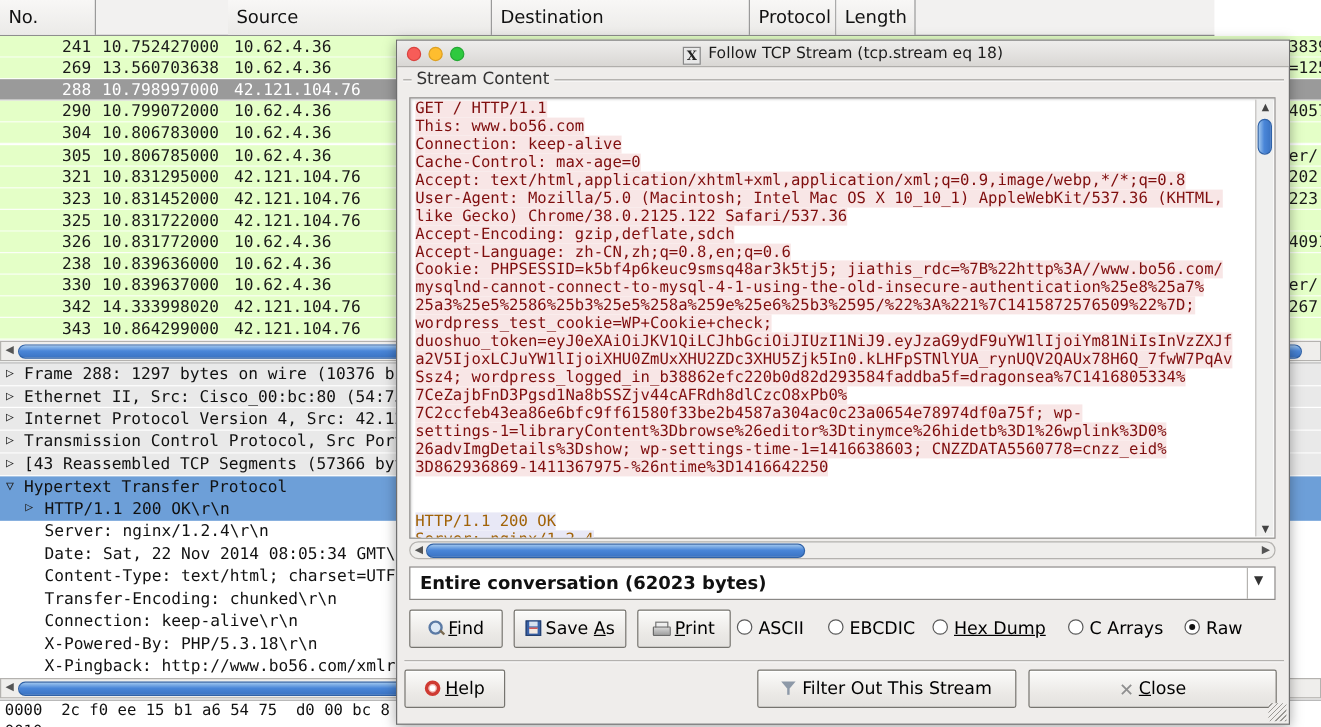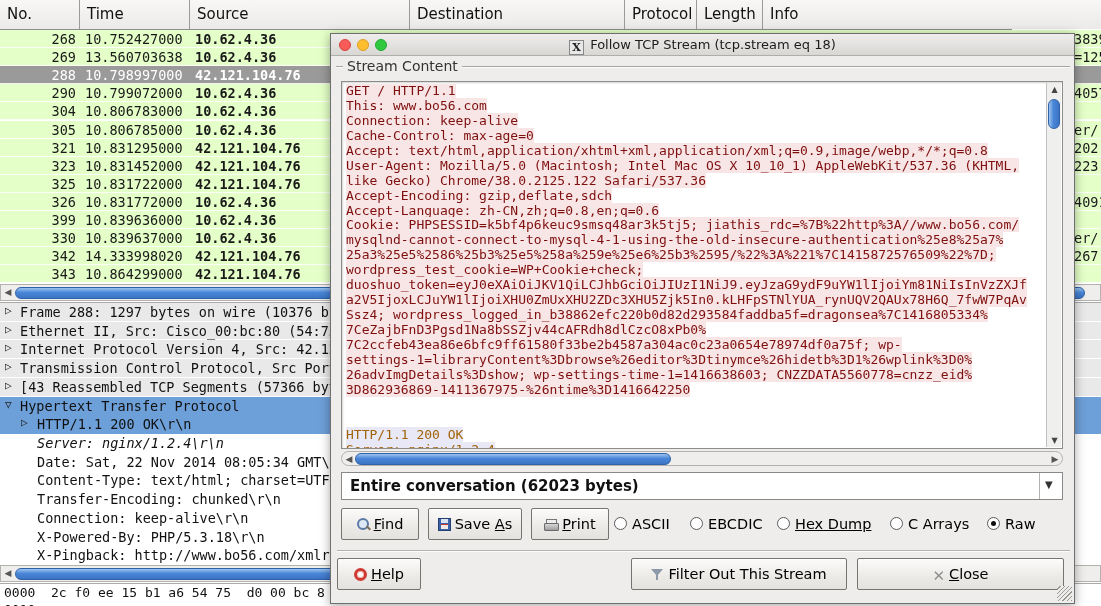--- a/index.html
+++ b/index.html
@@ -14,21 +14,21 @@
 
   
   #packet-list{position:absolute;left:0;top:30px;width:1101px;height:254px;overflow:hidden;background:#fff;}
   .prow{position:absolute;left:0;width:1101px;height:18.1px;background:#e4ffc7;
         font-family:"DejaVu Sans Mono","Liberation Mono",monospace;font-size:13.5px;color:#1a1a1a;
         border-bottom:1px solid rgba(255,255,255,.85);box-sizing:border-box;}
   .prow.sel{background:#9a9a9a;color:#ffffff;}
   .prow span{position:absolute;top:1px;white-space:pre;}
   .p-no{left:0;width:76px;text-align:right;}
   .p-time{left:85px;}
-  .p-src{left:195px;font-weight:bold;}
+  .p-src{left:195px;}
   .p-clip{left:1074px;}
 
   
   .hscroll{position:absolute;background:#efeeec;border:1px solid #b4b2af;box-sizing:border-box;}
   .sb-thumb{position:absolute;top:1px;height:12px;border-radius:7px;
             background:linear-gradient(#9cc4ee,#4a86d8 45%,#3b74c4);border:1px solid #2f62a8;box-sizing:border-box;}
   .sb-arrow{position:absolute;font-size:9px;color:#555;line-height:15px;width:14px;text-align:center;top:0;}
 
   
   #detail-pane{position:absolute;left:0;top:302px;width:1101px;height:262px;background:#ffffff;overflow:hidden;
@@ -123,31 +123,29 @@
   .i-filter::after{content:"";position:absolute;left:5px;top:7px;width:2px;height:5px;background:#8d99a8;}
   .i-close{font-size:15px;font-weight:bold;color:#8f8f8f;line-height:13px;}
 </style>
 </head>
 <body>
 
 <div id="root">
 
   <div id="header-row">
     <div class="hcell" style="left:0;width:80px">No.</div>
-    <div class="hcell" style="left:80px;width:110px">Time</div>
     <div class="hcell" style="left:190px;width:220px">Source</div>
     <div class="hcell" style="left:410px;width:215px">Destination</div>
     <div class="hcell" style="left:625px;width:72px">Protocol</div>
     <div class="hcell" style="left:697px;width:66px">Length</div>
-    <div class="hcell" style="left:763px;width:338px;border-right:none">Info</div>
   </div>
 
   <div id="packet-list">
       <div class="prow" style="top: 0px;">
-        <span class="p-no">268</span>
+        <span class="p-no">241</span>
         <span class="p-time">10.752427000</span>
         <span class="p-src">10.62.4.36</span>
         <span class="p-clip">3839</span>
       </div>
       <div class="prow" style="top: 18.1px;">
         <span class="p-no">269</span>
         <span class="p-time">13.560703638</span>
         <span class="p-src">10.62.4.36</span>
         <span class="p-clip">=125</span>
       </div>
@@ -193,21 +191,21 @@
         <span class="p-src">42.121.104.76</span>
         <span class="p-clip"></span>
       </div>
       <div class="prow" style="top: 162.9px;">
         <span class="p-no">326</span>
         <span class="p-time">10.831772000</span>
         <span class="p-src">10.62.4.36</span>
         <span class="p-clip">4091</span>
       </div>
       <div class="prow" style="top: 181px;">
-        <span class="p-no">399</span>
+        <span class="p-no">238</span>
         <span class="p-time">10.839636000</span>
         <span class="p-src">10.62.4.36</span>
         <span class="p-clip"></span>
       </div>
       <div class="prow" style="top: 199.1px;">
         <span class="p-no">330</span>
         <span class="p-time">10.839637000</span>
         <span class="p-src">10.62.4.36</span>
         <span class="p-clip">er/</span>
       </div>
@@ -231,21 +229,21 @@
   </div>
 
   <div id="detail-pane">
       <div class="drow gray" style="top: 0px;"><span class="d-arrow" style="left: 5px;">▷</span><span class="d-text" style="left: 20px;">Frame 288: 1297 bytes on wire (10376 bi</span></div>
       <div class="drow gray" style="top: 18.71px;"><span class="d-arrow" style="left: 5px;">▷</span><span class="d-text" style="left: 20px;">Ethernet II, Src: Cisco_00:bc:80 (54:75</span></div>
       <div class="drow gray" style="top: 37.42px;"><span class="d-arrow" style="left: 5px;">▷</span><span class="d-text" style="left: 20px;">Internet Protocol Version 4, Src: 42.12</span></div>
       <div class="drow gray" style="top: 56.13px;"><span class="d-arrow" style="left: 5px;">▷</span><span class="d-text" style="left: 20px;">Transmission Control Protocol, Src Port</span></div>
       <div class="drow gray" style="top: 74.84px;"><span class="d-arrow" style="left: 5px;">▷</span><span class="d-text" style="left: 20px;">[43 Reassembled TCP Segments (57366 byt</span></div>
       <div class="drow sel" style="top: 93.55px;"><span class="d-arrow" style="left: 5px;">▽</span><span class="d-text" style="left: 20px;">Hypertext Transfer Protocol</span></div>
       <div class="drow sel" style="top: 112.26px;"><span class="d-arrow" style="left: 21px;">▷</span><span class="d-text" style="left: 37px;">HTTP/1.1 200 OK\r\n</span></div>
-      <div class="drow white" style="top: 130.97px;"><span class="d-text" style="left: 37px; font-style: italic;">Server: nginx/1.2.4\r\n</span></div>
+      <div class="drow white" style="top: 130.97px;"><span class="d-text" style="left: 37px;">Server: nginx/1.2.4\r\n</span></div>
       <div class="drow white" style="top: 149.68px;"><span class="d-text" style="left: 37px;">Date: Sat, 22 Nov 2014 08:05:34 GMT\</span></div>
       <div class="drow white" style="top: 168.39px;"><span class="d-text" style="left: 37px;">Content-Type: text/html; charset=UTF</span></div>
       <div class="drow white" style="top: 187.1px;"><span class="d-text" style="left: 37px;">Transfer-Encoding: chunked\r\n</span></div>
       <div class="drow white" style="top: 205.81px;"><span class="d-text" style="left: 37px;">Connection: keep-alive\r\n</span></div>
       <div class="drow white" style="top: 224.52px;"><span class="d-text" style="left: 37px;">X-Powered-By: PHP/5.3.18\r\n</span></div>
       <div class="drow white" style="top: 243.23px;"><span class="d-text" style="left: 37px;">X-Pingback: http://www.bo56.com/xmlr</span></div>
     </div>
 
   <div class="hscroll" style="left:0;top:565px;width:1101px;height:17px">
     <span class="sb-arrow" style="left:0">◀</span>

